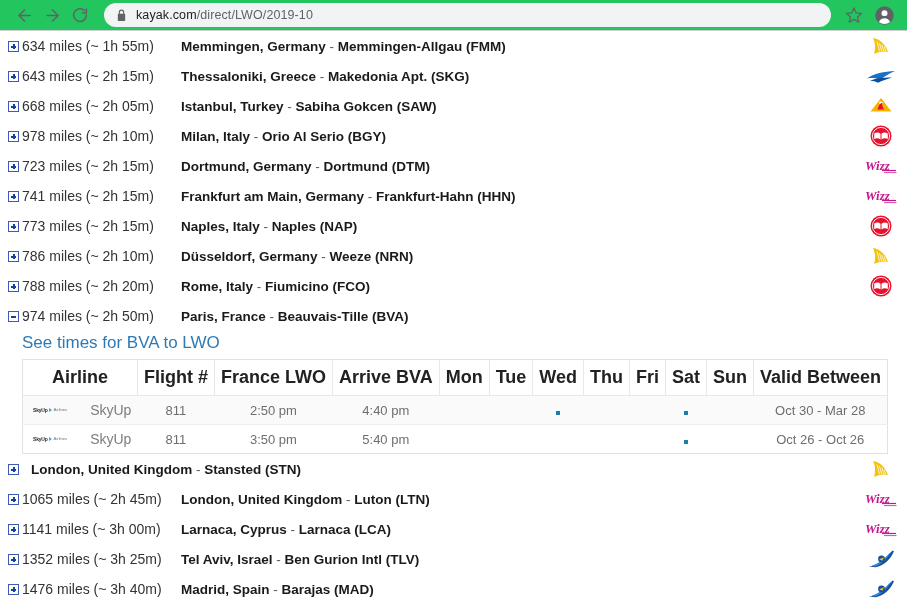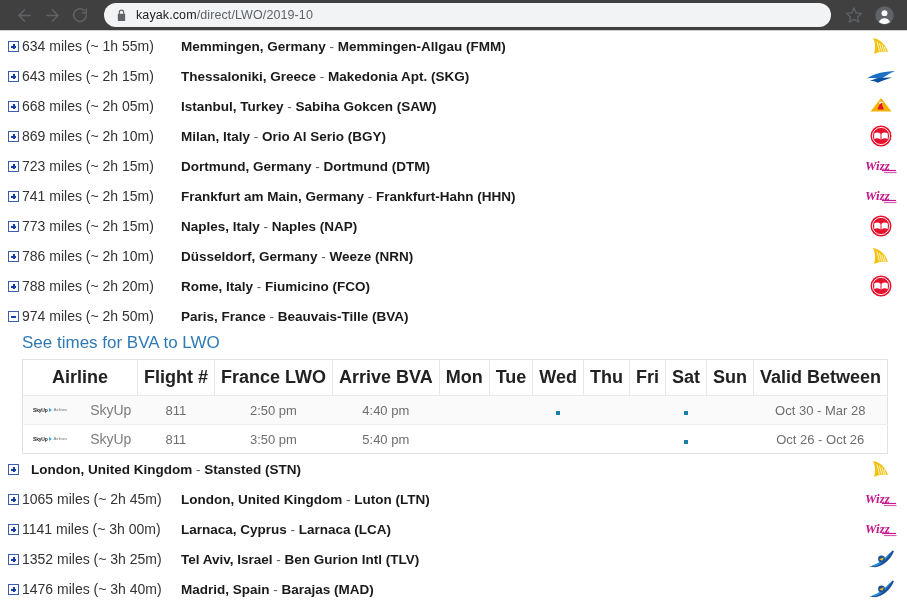--- a/index.html
+++ b/index.html
@@ -7,21 +7,21 @@
     margin: 0; padding: 0;
     width: 907px; height: 604px;
     background: #ffffff;
     font-family: "Liberation Sans", sans-serif;
     overflow: hidden;
   }
 
   
   .browser-bar {
     height: 31px;
-    background: #404040;
+    background: #22c55e;
     display: flex;
     align-items: center;
     padding: 0 10px;
     border-bottom: 1px solid #cfcfcf;
     position: relative;
   }
   .nav-btn {
     width: 28px; height: 28px;
     display: flex; align-items: center; justify-content: center;
     color: #5f6368;
@@ -312,21 +312,21 @@
         <path d="M2.5 16.5 L13 3 L23.5 16.5 Z" fill="#f5b301"></path>
         <path d="M9.5 14.5c1-3.5 2.5-6.5 4.6-8.8-0.4 3.3 0.3 6.3 2 8.8z" fill="#e8112d"></path>
         <path d="M11.2 6.8c1.6-0.4 3-0.2 4.2 0.6-1.4 0.2-2.7 0.8-3.8 1.8z" fill="#ffffff"></path>
       </svg>
         </div>
       </div>
       <div class="route-row">
         <div class="expander">
           <span class="pm-box plus"></span>
         </div>
-        <div class="dist">869 miles (~ 2h 10m)</div>
+        <div class="dist">978 miles (~ 2h 10m)</div>
         <div class="dest"><span>Milan, Italy</span><span class="sep"> - </span><span>Orio Al Serio (BGY)</span></div>
         <div class="logo-cell">
           <svg class="lg" width="24" height="24" viewBox="0 0 24 24">
         <circle cx="12" cy="12" r="10.5" fill="#e8112d"></circle>
         <circle cx="12" cy="12" r="8.6" fill="none" stroke="#ffffff" stroke-width="0.9"></circle>
         <path d="M5.2 9.5c2.3-1.4 4.6-1.2 6.3.3v5.6c-1.9-1.5-4.2-1.6-6.3-.4z" fill="#ffffff"></path>
         <path d="M18.8 9.5c-2.3-1.4-4.6-1.2-6.3.3v5.6c1.9-1.5 4.2-1.6 6.3-.4z" fill="#ffffff"></path>
       </svg>
         </div>
       </div>

